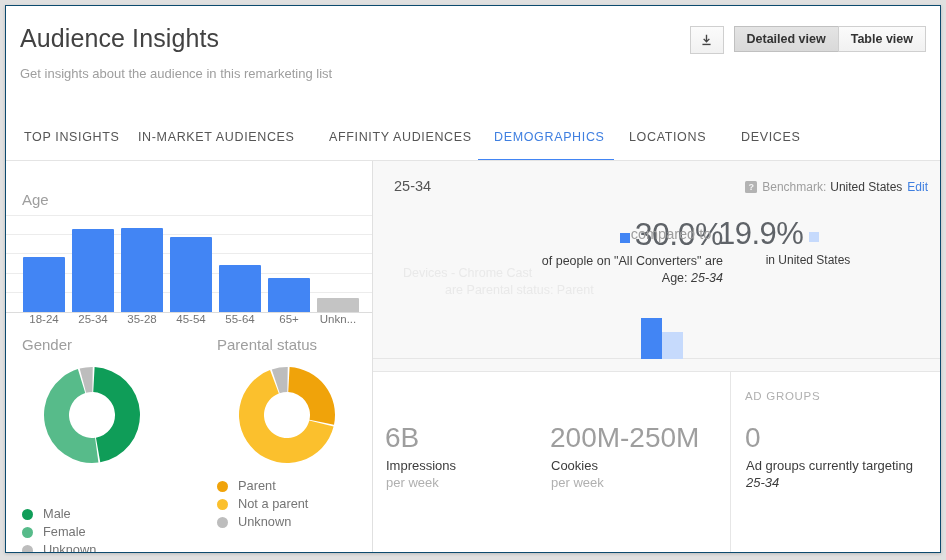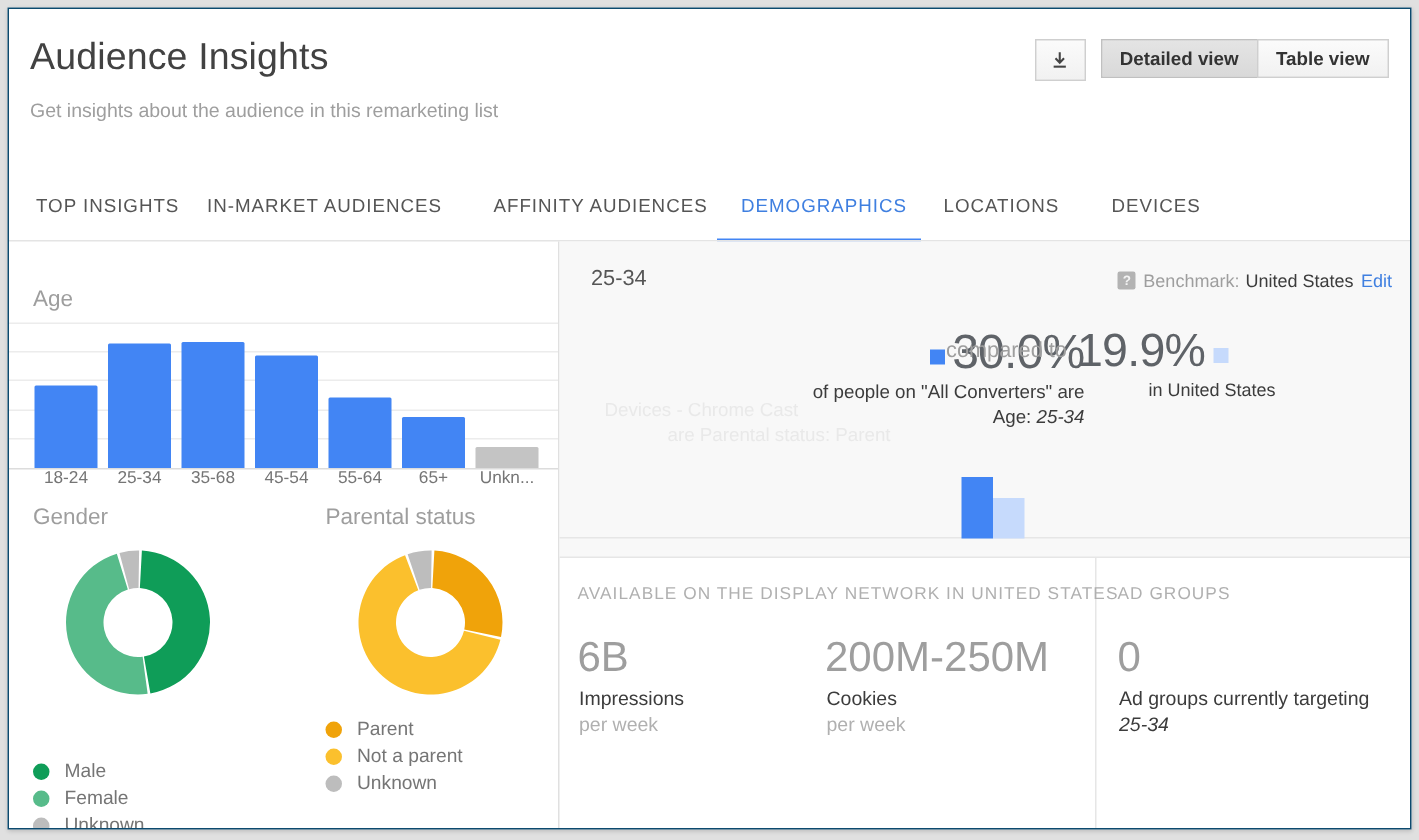--- a/index.html
+++ b/index.html
@@ -210,21 +210,21 @@
             <div class="bar" style="left: 164px; height: 75px; background: rgb(66, 133, 244);"></div>
             <div class="bar" style="left: 213px; height: 47px; background: rgb(66, 133, 244);"></div>
             <div class="bar" style="left: 262px; height: 34px; background: rgb(66, 133, 244);"></div>
             <div class="bar" style="left: 311px; height: 14px; background: rgb(196, 196, 196);"></div>
           </div>
       </div>
       <div class="axis-rule"></div>
       <div class="axislabels" id="age-axis">
           <div class="axlbl" style="left: 12px;">18-24</div>
           <div class="axlbl" style="left: 61px;">25-34</div>
-          <div class="axlbl" style="left: 110px;">35-68</div>
+          <div class="axlbl" style="left: 110px;">35-28</div>
           <div class="axlbl" style="left: 159px;">45-54</div>
           <div class="axlbl" style="left: 208px;">55-64</div>
           <div class="axlbl" style="left: 257px;">65+</div>
           <div class="axlbl" style="left: 306px;">Unkn...</div>
         </div>
 
       <div class="panel-title" id="gender-title">Gender</div>
       <div class="panel-title" id="parental-title">Parental status</div>
 
       <div class="donutwrap" id="donut-gender">
@@ -298,21 +298,20 @@
         <div class="minibars" id="mini-bars">
           <div class="minibars-rule"></div>
         <div class="minibar" style="left: 268px; height: 41px; background: rgb(66, 133, 244);"></div>
             <div class="minibar" style="left: 289px; height: 27px; background: rgb(198, 218, 252);"></div>
           </div>
       </div>
 
       <div class="rbot">
         <div class="rbot-div"></div>
 
-        <div class="sect-cap" id="cap-network">AVAILABLE ON THE DISPLAY NETWORK IN UNITED STATES</div>
         <div class="bigstat" id="stat-impr-val">6B</div>
         <div class="statlbl" id="stat-impr-lbl"><span>Impressions</span><br><span class="statsub">per week</span></div>
 
         <div class="bigstat" id="stat-cook-val">200M-250M</div>
         <div class="statlbl" id="stat-cook-lbl"><span>Cookies</span><br><span class="statsub">per week</span></div>
 
         <div class="sect-cap" id="cap-adgroups">AD GROUPS</div>
         <div class="bigstat" id="stat-ag-val">0</div>
         <div class="statlbl" id="stat-ag-lbl"><span>Ad groups currently targeting </span><i>25-34</i></div>
       </div>

